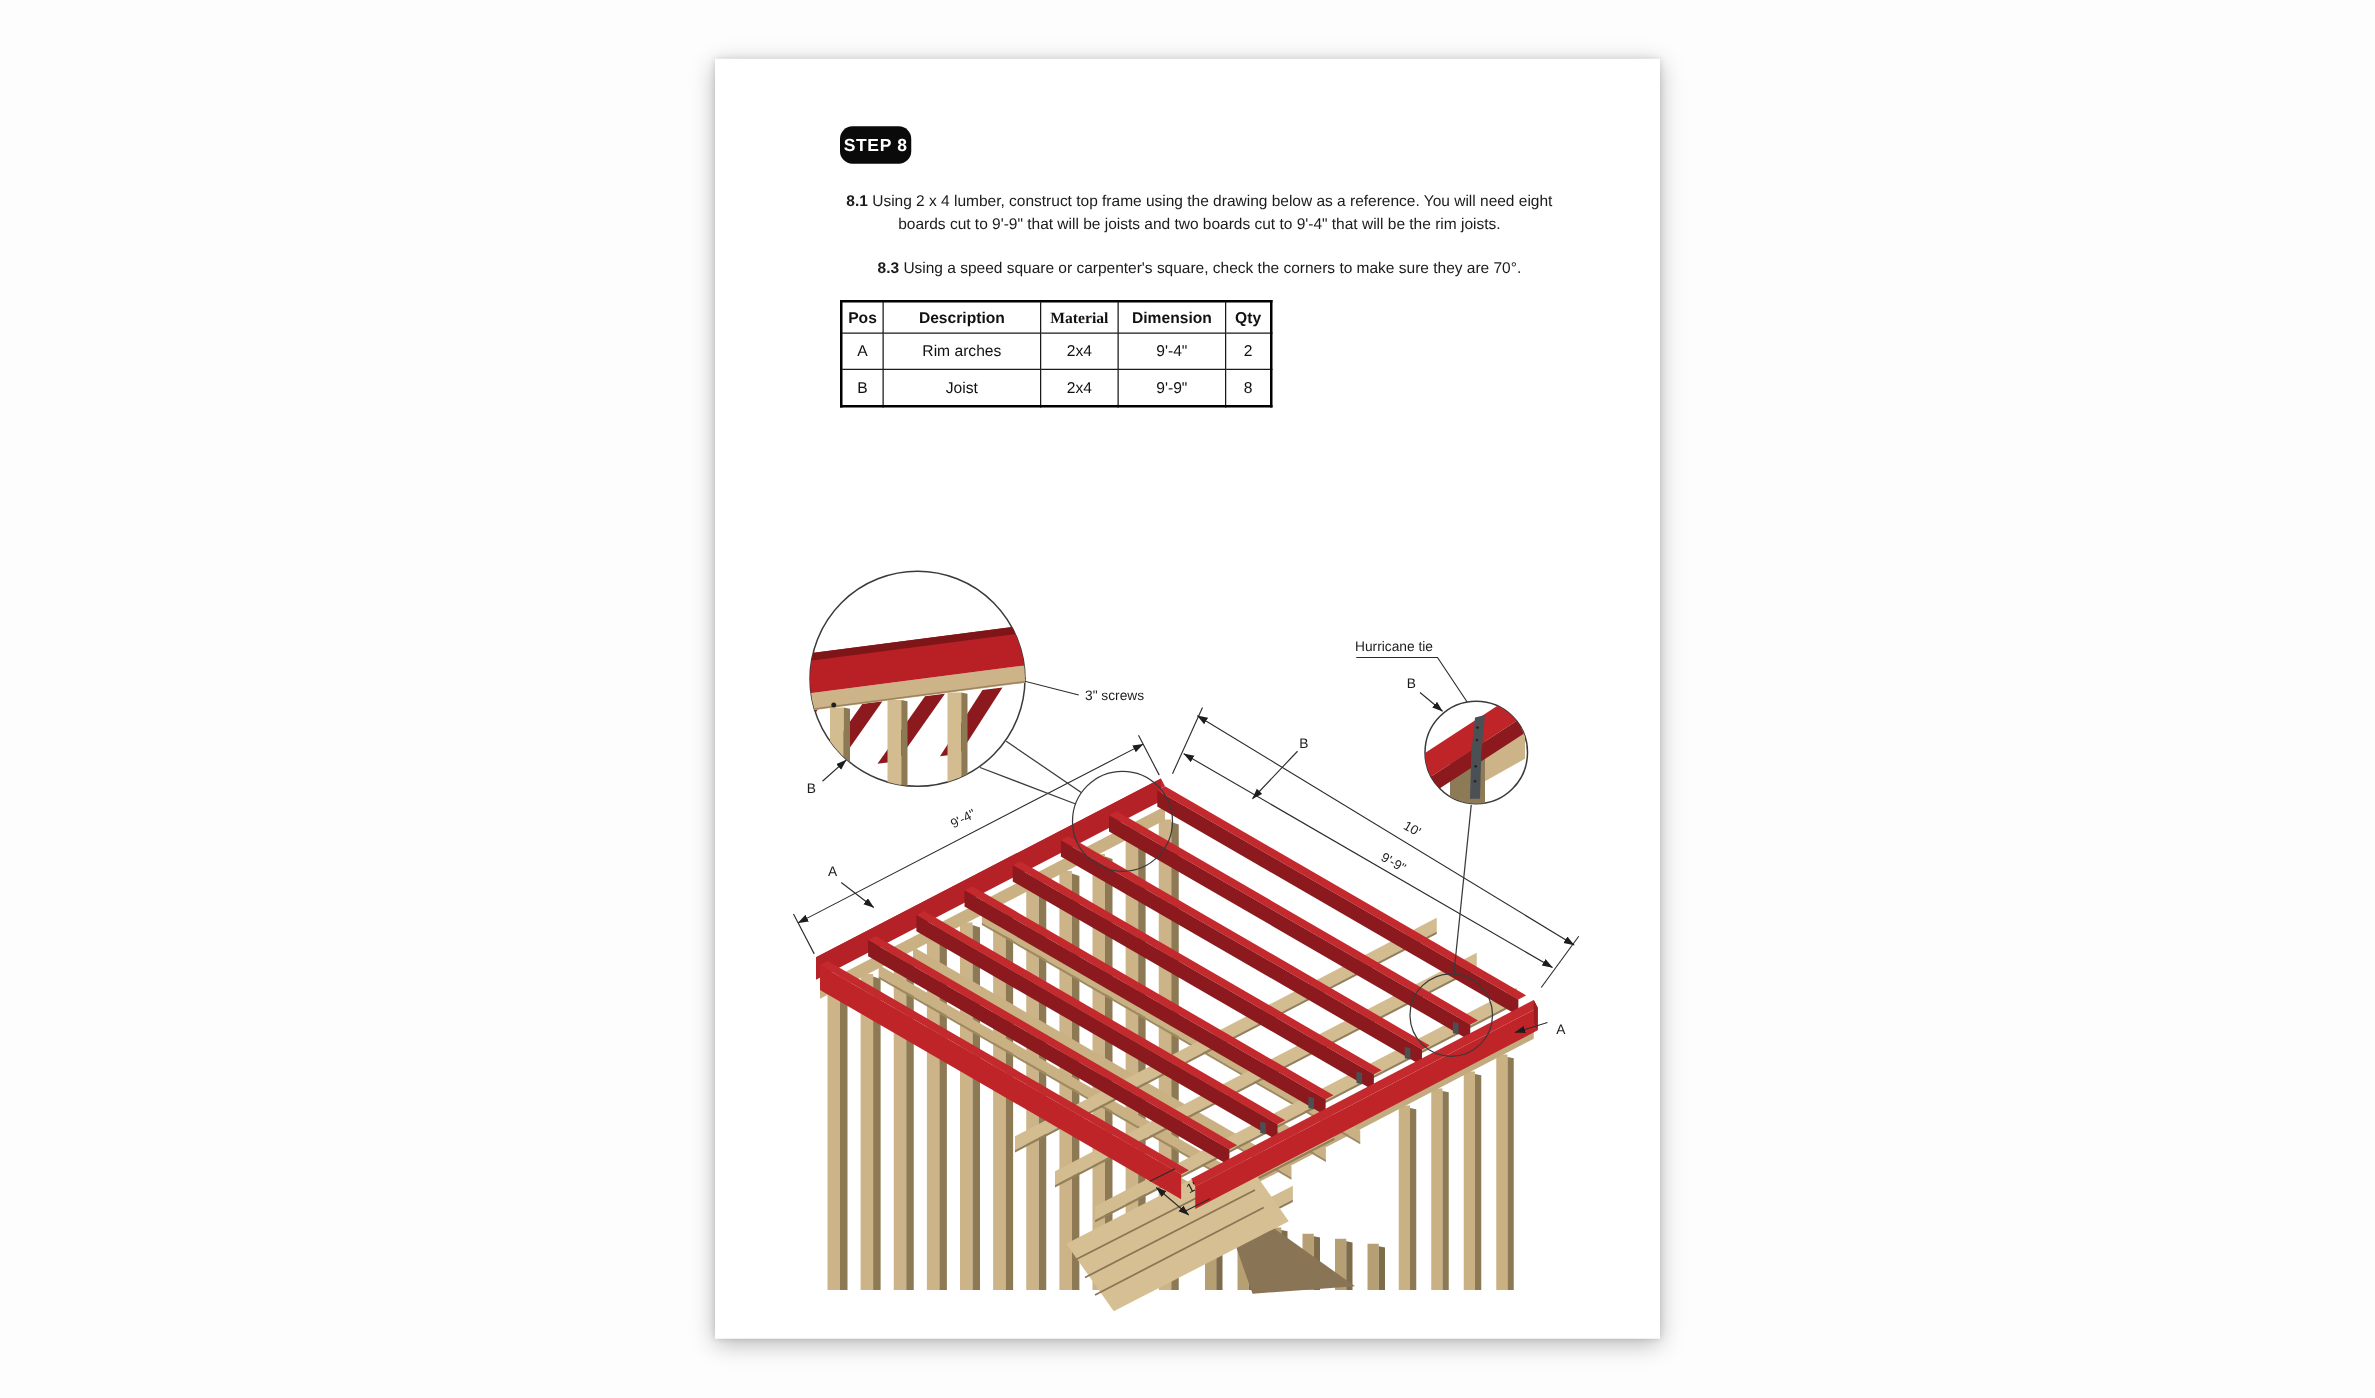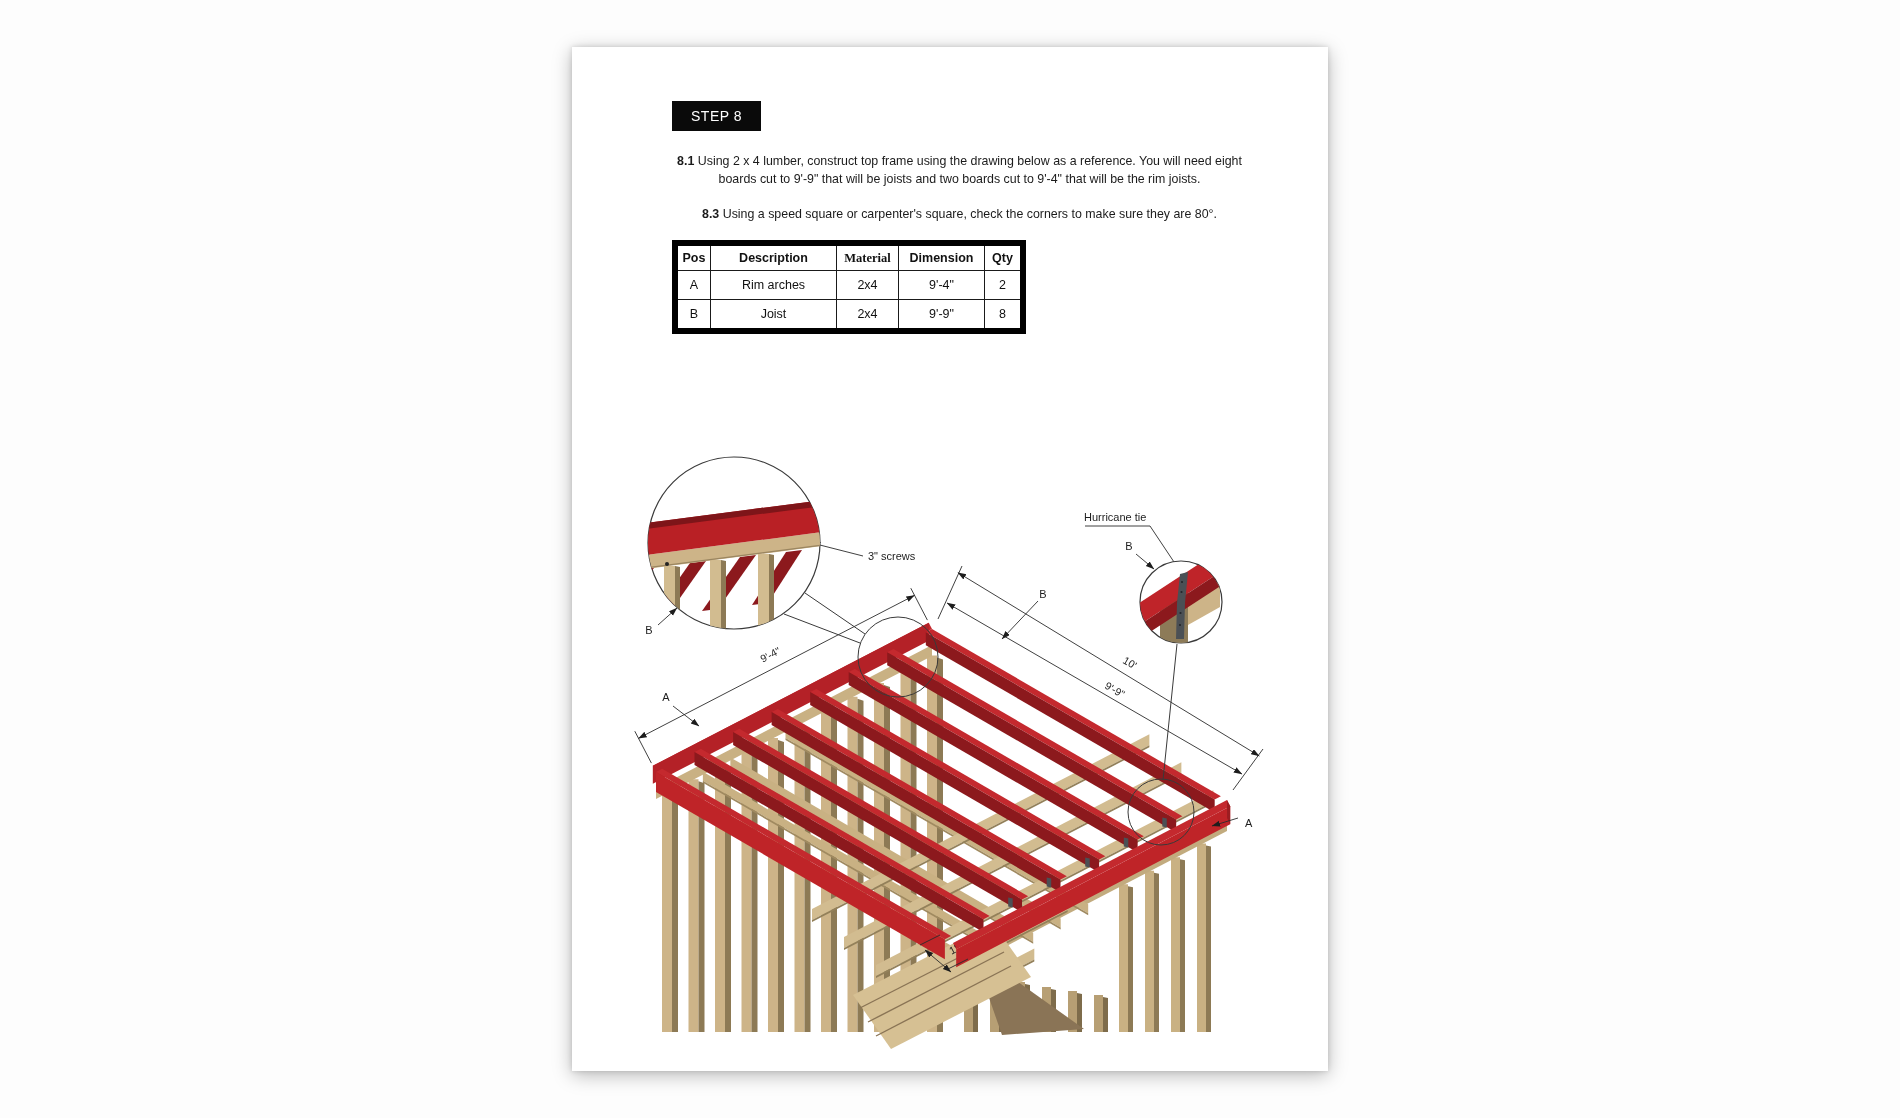--- a/index.html
+++ b/index.html
@@ -1,28 +1,28 @@
 <!DOCTYPE html>
 <html><head>
 <meta charset="utf-8">
 <style>
   html,body{margin:0;padding:0;}
   body{width:1900px;height:1118px;background:#fdfdfd;font-family:"Liberation Sans",sans-serif;overflow:hidden;}
   .page{position:relative;width:756px;height:1024px;margin:47px auto 0 auto;background:#ffffff;
         box-shadow:0 4px 18px rgba(0,0,0,0.28),0 0 5px rgba(0,0,0,0.14);}
   .content{position:absolute;left:100px;top:54px;width:575px;}
-  .badge{display:inline-block;background:#0a0a0a;color:#ffffff;font-weight:normal;font-size:14px;
-         letter-spacing:0.5px;padding:7px 19px;line-height:16px;}
+  .badge{display:inline-block;background:#0a0a0a;color:#ffffff;font-weight:bold;font-size:14px;
+         letter-spacing:0.5px;padding:7px 3px;line-height:16px;border-radius:10px;}
   h1.title{margin:37px 0 0 0;font-size:21px;line-height:22px;color:#111;font-weight:bold;letter-spacing:0.2px;}
   .para{margin:0 0 17px 0;font-size:12.4px;line-height:18px;color:#1b1b1b;text-align:center;}
   .para.first{margin-top:21px;}
   .para b{font-weight:bold;}
   table.parts{border-collapse:collapse;margin-top:7px;font-size:12.5px;color:#111;}
   table.parts th,table.parts td{border:1.5px solid #1a1a1a;text-align:center;padding:0;}
-  table.parts{border:6px solid #000000;}
+  table.parts{border:2px solid #000000;}
   table.parts th{font-weight:bold;height:24px;}
   table.parts td{height:28px;}
   .c-pos{width:32px;}.c-desc{width:125px;}.c-mat{width:61px;font-family:Liberation Serif, serif;}.c-dim{width:85px;}.c-qty{width:35px;}
   svg.drawing{position:absolute;left:0;top:0;width:756px;height:1024px;}
   svg text{font-family:"Liberation Sans",sans-serif;fill:#1d1d1d;}
   .ann{font-size:11px;}
   .dim{font-size:10.5px;}
 </style>
 </head>
 <body>
@@ -237,21 +237,21 @@
         <circle cx="608.5" cy="566" r="1.1" fill="#23262a"></circle>
           <circle cx="608" cy="578" r="1.1" fill="#23262a"></circle>
       </g>
     </g>
   </svg>
 
   <div class="content">
     <span class="badge">STEP 8</span>
 
     <p class="para first"><b>8.1</b><span> Using 2 x 4 lumber, construct top frame using the drawing below as a reference. You will need eight boards cut to 9'-9" that will be joists and two boards cut to 9'-4" that will be the rim joists.</span></p>
-    <p class="para"><b>8.3</b><span> Using a speed square or carpenter's square, check the corners to make sure they are 80°.</span></p>
+    <p class="para"><b>8.3</b><span> Using a speed square or carpenter's square, check the corners to make sure they are 70°.</span></p>
 
     <table class="parts">
       <tbody>
           <tr>
         <th class="c-pos">Pos</th>
         <th class="c-desc">Description</th>
         <th class="c-mat">Material</th>
         <th class="c-dim">Dimension</th>
         <th class="c-qty">Qty</th>
       </tr>

